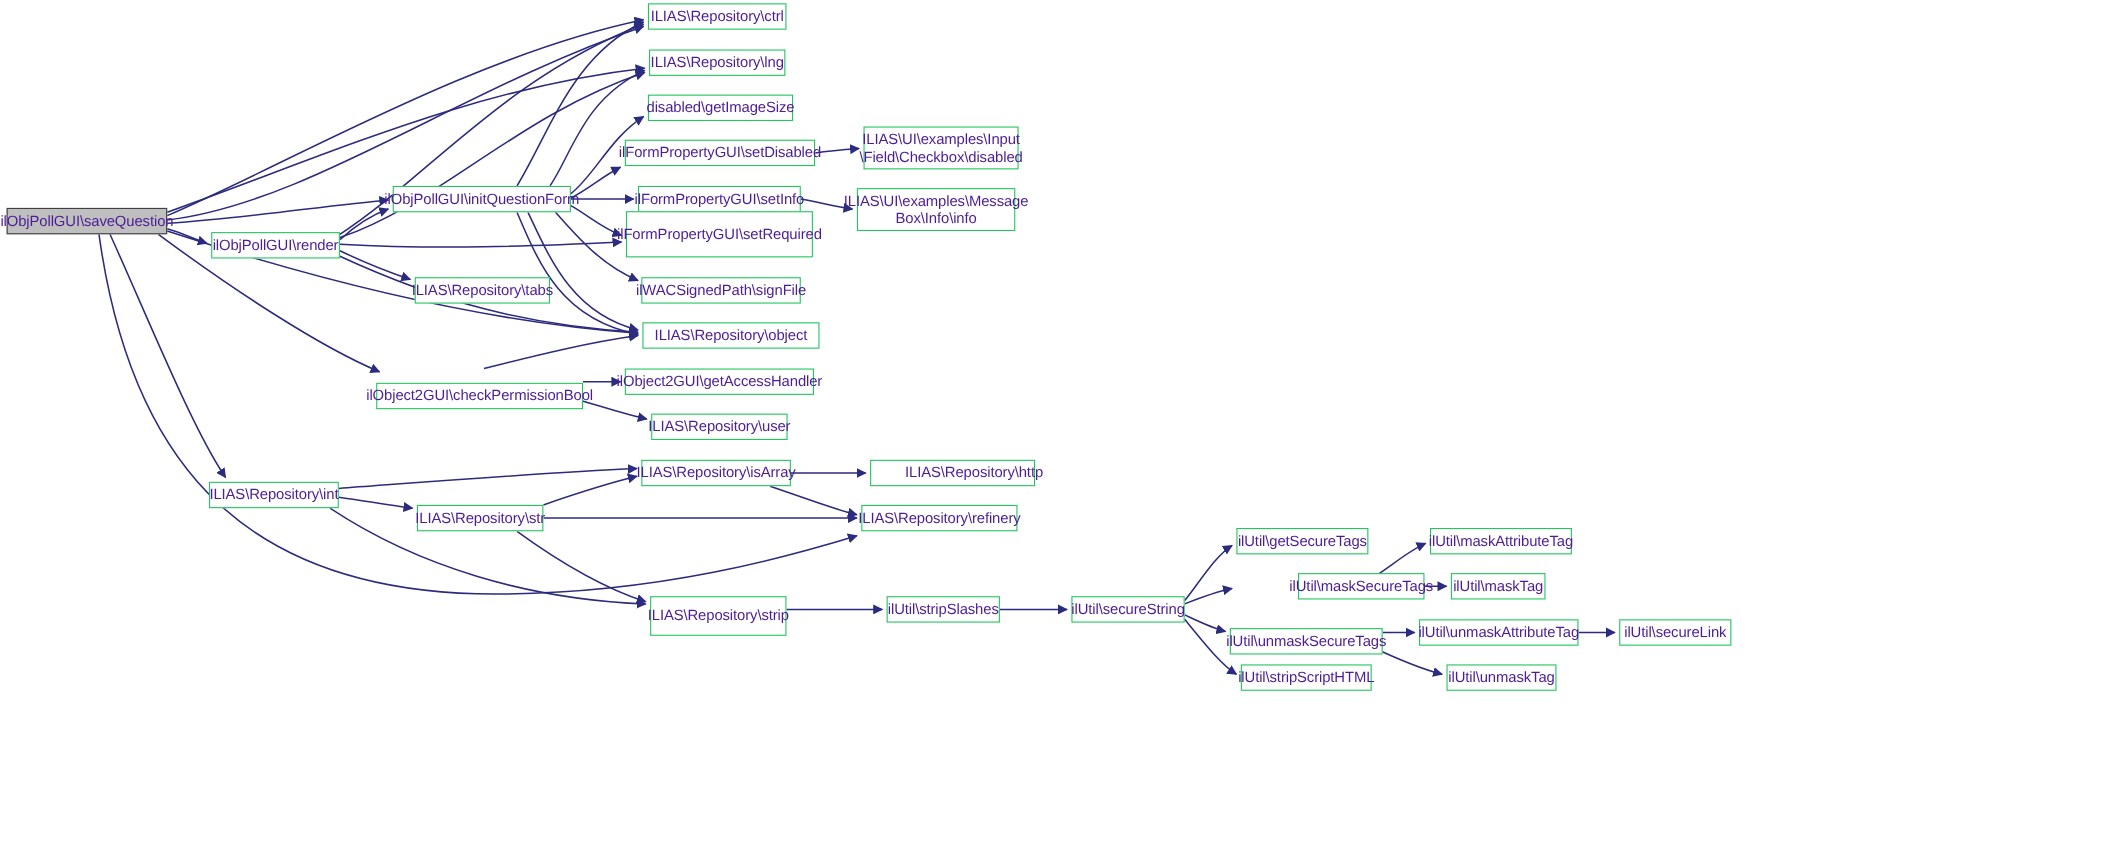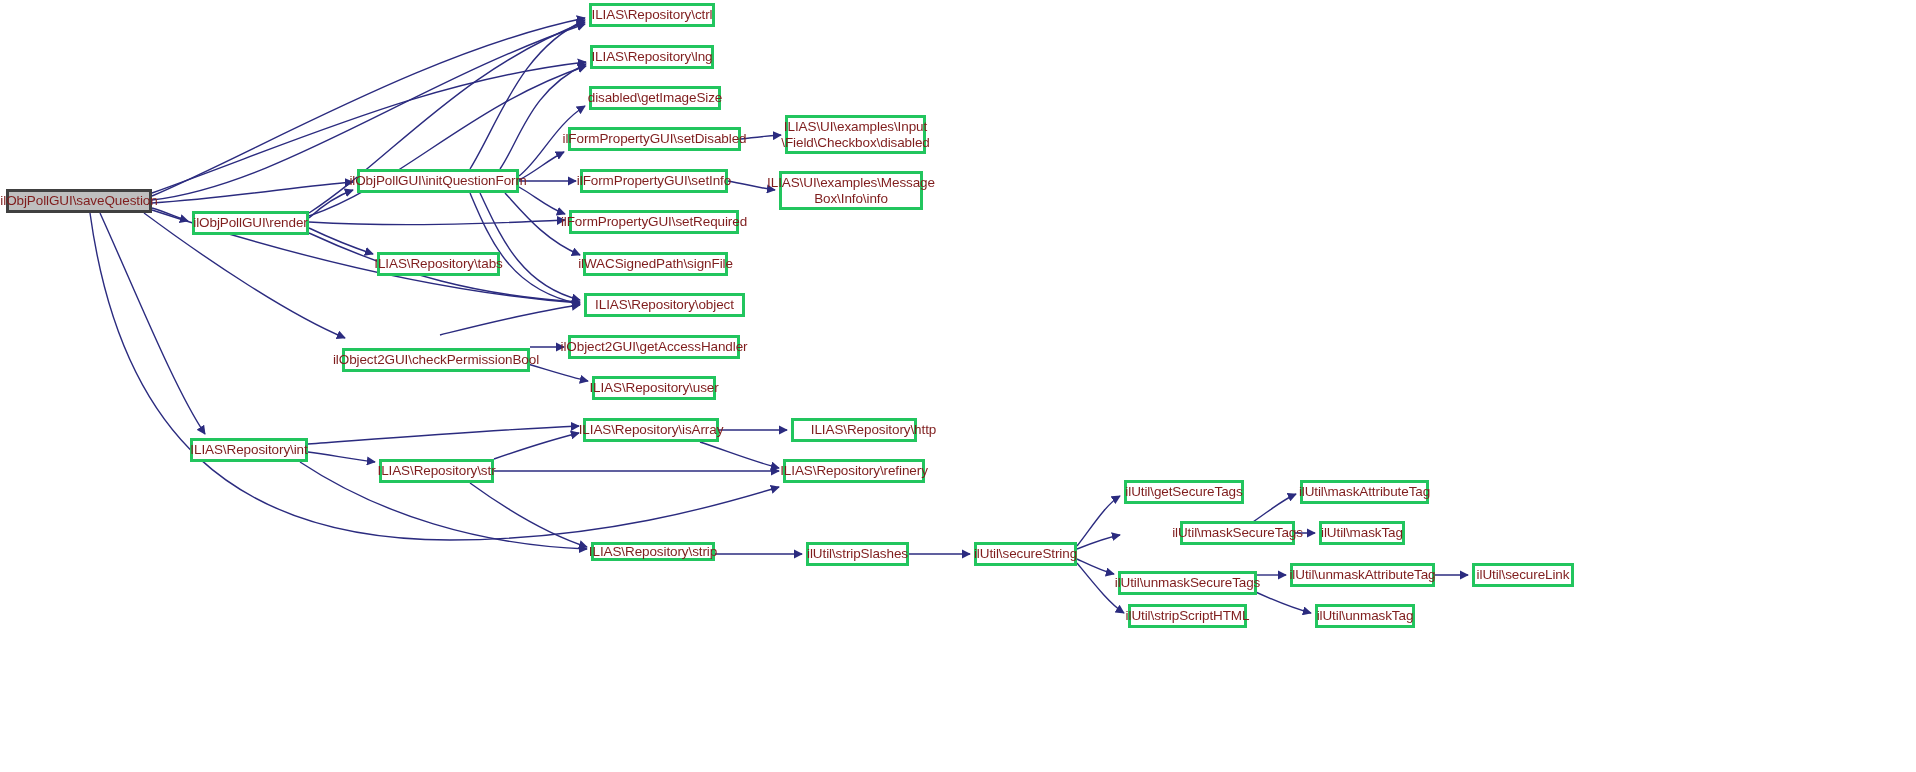--- a/index.html
+++ b/index.html
@@ -1,20 +1,20 @@
 <!DOCTYPE html>
 <html><head>
 <meta charset="utf-8">
 <style>
   html,body{margin:0;padding:0;background:#ffffff;}
   #canvas{position:relative;width:1916px;height:772px;background:#ffffff;
           font-family:"Liberation Sans", sans-serif;}
   svg#edges{position:absolute;left:0;top:0;width:1916px;height:772px;overflow:visible;}
-  .node{position:absolute;box-sizing:border-box;border:3px solid #22c55e;
-        background:#ffffff;color:#7f1d1d;display:flex;align-items:center;
+  .node{position:absolute;box-sizing:border-box;border:1px solid #22c55e;
+        background:#ffffff;color:#4c1d95;display:flex;align-items:center;
         justify-content:center;text-align:center;line-height:1.12;
         font-size:13.5px;letter-spacing:-0.1px;white-space:pre-line;}
   .node.root{background:#bfbfbf;border-color:#404040;}
   .node span{display:block;padding:0 4px;}
 </style>
 </head>
 <body>
 
 <div id="canvas">
   <svg id="edges" xmlns="http://www.w3.org/2000/svg">
@@ -76,36 +76,36 @@
   </svg>
   <div id="node-layer">
       <div class="node root" style="left: 6px; top: 189px; width: 146px; height: 24px;"><span>ilObjPollGUI\saveQuestion</span></div>
       <div class="node" style="left: 192px; top: 211px; width: 117px; height: 24px;"><span>ilObjPollGUI\render</span></div>
       <div class="node" style="left: 357px; top: 169px; width: 162px; height: 24px;"><span>ilObjPollGUI\initQuestionForm</span></div>
       <div class="node" style="left: 589px; top: 3px; width: 126px; height: 24px;"><span>ILIAS\Repository\ctrl</span></div>
       <div class="node" style="left: 590px; top: 45px; width: 124px; height: 24px; text-align: right;"><span>ILIAS\Repository\lng</span></div>
       <div class="node" style="left: 589px; top: 86px; width: 132px; height: 24px;"><span>disabled\getImageSize</span></div>
       <div class="node" style="left: 568px; top: 127px; width: 173px; height: 24px;"><span>ilFormPropertyGUI\setDisabled</span></div>
       <div class="node" style="left: 580px; top: 169px; width: 148px; height: 24px;"><span>ilFormPropertyGUI\setInfo</span></div>
-      <div class="node" style="left: 569px; top: 210px; width: 170px; height: 24px;"><span>ilFormPropertyGUI\setRequired</span></div>
+      <div class="node" style="left: 569px; top: 192px; width: 170px; height: 42px;"><span>ilFormPropertyGUI\setRequired</span></div>
       <div class="node" style="left: 583px; top: 252px; width: 145px; height: 24px;"><span>ilWACSignedPath\signFile</span></div>
       <div class="node" style="left: 584px; top: 293px; width: 161px; height: 24px;"><span>ILIAS\Repository\object</span></div>
       <div class="node" style="left: 785px; top: 115px; width: 141px; height: 39px;"><span>ILIAS\UI\examples\Input
 \Field\Checkbox\disabled</span></div>
       <div class="node" style="left: 779px; top: 171px; width: 144px; height: 39px;"><span>ILIAS\UI\examples\Message
 Box\Info\info</span></div>
       <div class="node" style="left: 377px; top: 252px; width: 123px; height: 24px;"><span>ILIAS\Repository\tabs</span></div>
       <div class="node" style="left: 342px; top: 335px; width: 188px; height: 24px; margin-top: 13px;"><span>ilObject2GUI\checkPermissionBool</span></div>
       <div class="node" style="left: 568px; top: 335px; width: 172px; height: 24px;"><span>ilObject2GUI\getAccessHandler</span></div>
       <div class="node" style="left: 592px; top: 376px; width: 124px; height: 24px;"><span>ILIAS\Repository\user</span></div>
       <div class="node" style="left: 190px; top: 438px; width: 118px; height: 24px;"><span>ILIAS\Repository\int</span></div>
       <div class="node" style="left: 379px; top: 459px; width: 115px; height: 24px;"><span>ILIAS\Repository\str</span></div>
-      <div class="node" style="left: 591px; top: 542px; width: 124px; height: 19px;"><span>ILIAS\Repository\strip</span></div>
+      <div class="node" style="left: 591px; top: 542px; width: 124px; height: 36px;"><span>ILIAS\Repository\strip</span></div>
       <div class="node" style="left: 583px; top: 418px; width: 136px; height: 24px;"><span>ILIAS\Repository\isArray</span></div>
-      <div class="node" style="left: 791px; top: 418px; width: 126px; height: 24px; padding-left: 39px;"><span>ILIAS\Repository\http</span></div>
+      <div class="node" style="left: 791px; top: 418px; width: 150px; height: 24px; padding-left: 39px;"><span>ILIAS\Repository\http</span></div>
       <div class="node" style="left: 783px; top: 459px; width: 142px; height: 24px;"><span>ILIAS\Repository\refinery</span></div>
       <div class="node" style="left: 806px; top: 542px; width: 103px; height: 24px;"><span>ilUtil\stripSlashes</span></div>
       <div class="node" style="left: 974px; top: 542px; width: 103px; height: 24px;"><span>ilUtil\secureString</span></div>
       <div class="node" style="left: 1124px; top: 480px; width: 120px; height: 24px;"><span>ilUtil\getSecureTags</span></div>
       <div class="node" style="left: 1180px; top: 521px; width: 115px; height: 24px;"><span>ilUtil\maskSecureTags</span></div>
       <div class="node" style="left: 1118px; top: 571px; width: 139px; height: 24px;"><span>ilUtil\unmaskSecureTags</span></div>
       <div class="node" style="left: 1128px; top: 604px; width: 119px; height: 24px;"><span>ilUtil\stripScriptHTML</span></div>
       <div class="node" style="left: 1300px; top: 480px; width: 129px; height: 24px;"><span>ilUtil\maskAttributeTag</span></div>
       <div class="node" style="left: 1319px; top: 521px; width: 86px; height: 24px;"><span>ilUtil\maskTag</span></div>
       <div class="node" style="left: 1290px; top: 563px; width: 145px; height: 24px;"><span>ilUtil\unmaskAttributeTag</span></div>

